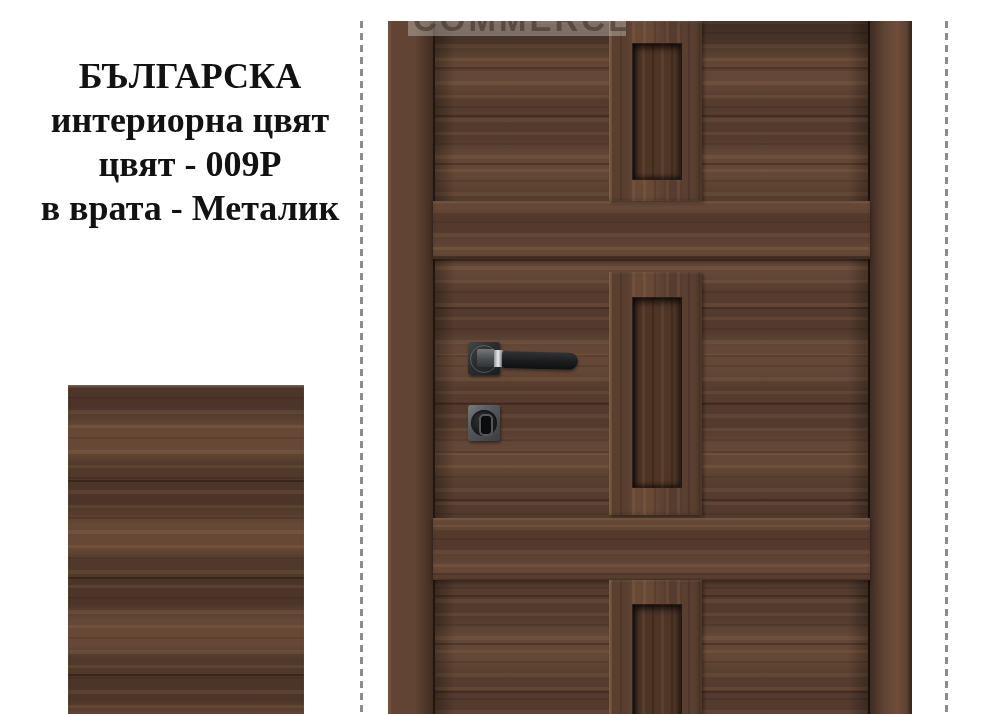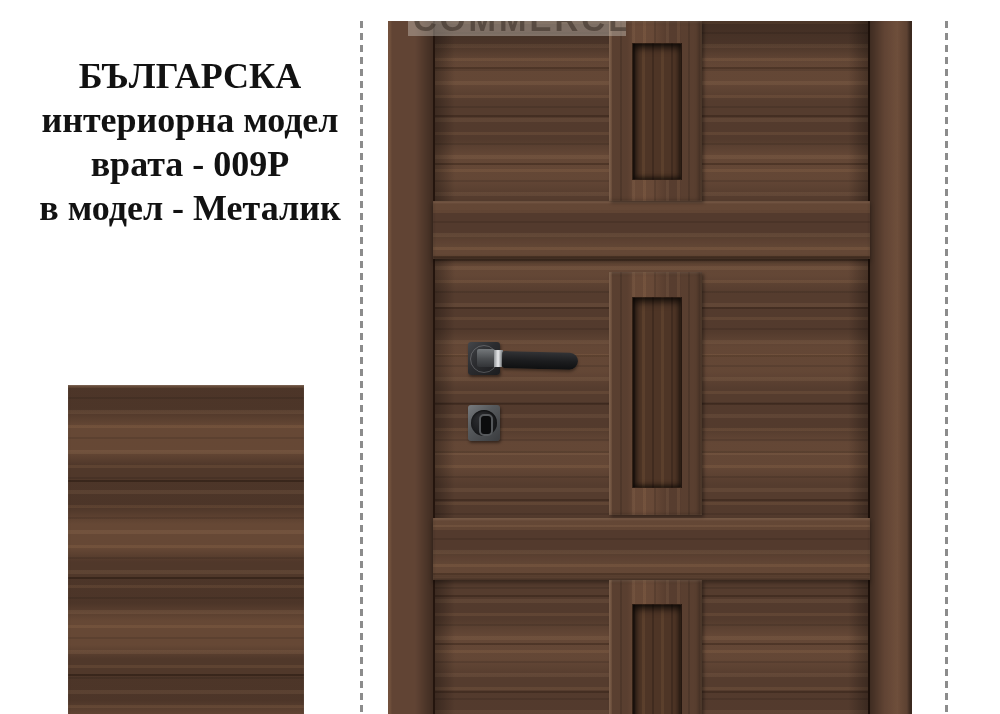--- a/index.html
+++ b/index.html
@@ -111,23 +111,23 @@
   .keyhole{position:absolute;left:8px;top:4px;width:10px;height:18px;border-radius:5px;
       background:#0b0c0d;border:2px solid #55585b;}
 </style>
 </head>
 <body>
 
 <div class="canvas">
 
   <div class="title-block">
     <div>БЪЛГАРСКА</div>
-    <div>интериорна модел</div>
-    <div>врата - 009P</div>
-    <div>в модел - Металик</div>
+    <div>интериорна цвят</div>
+    <div>цвят - 009P</div>
+    <div>в врата - Металик</div>
   </div>
 
   <div class="swatch"></div>
 
   <div class="divider left"></div>
   <div class="divider right"></div>
 
   <div class="door">
     <div class="door-field wood-h"></div>
     <div class="field-shade"></div>

